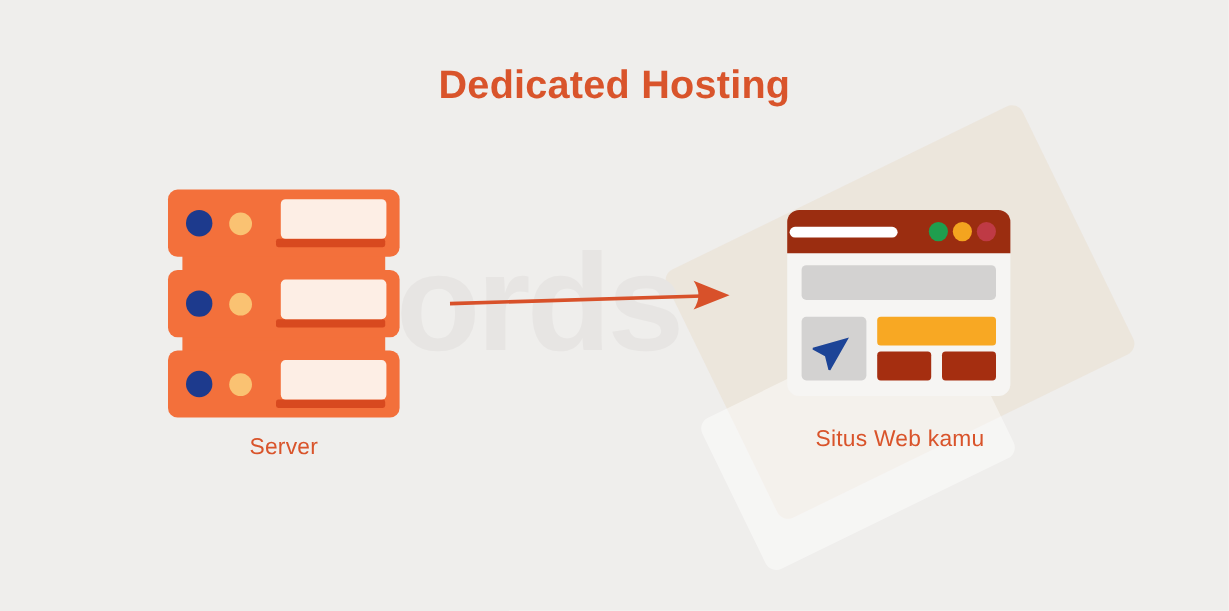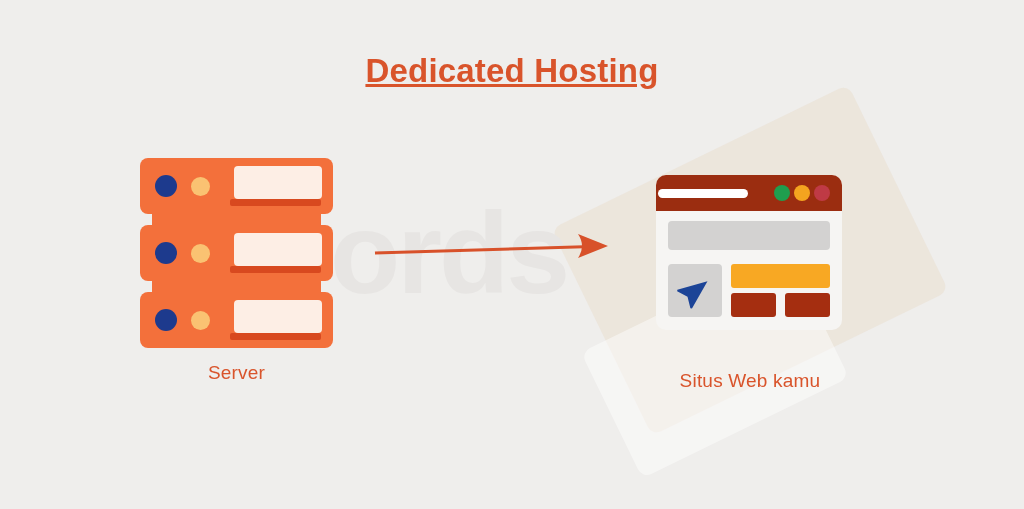--- a/index.html
+++ b/index.html
@@ -6,21 +6,20 @@
   body{font-family:"Liberation Sans", sans-serif;}
   .canvas{
     position:relative;width:1024px;height:509px;overflow:hidden;
     background:var(--background,#efeeec);
   }
   
   .page-title{
     position:absolute;left:0;top:52px;width:100%;text-align:center;
     font-size:33px;font-weight:700;letter-spacing:.2px;
     color:var(--accent-orange,#d9542b);
-    text-decoration:underline;
   }
   
   .bg-shape-1{
     position:absolute;left:585px;top:145px;width:330px;height:230px;
     background:rgba(233,220,201,.45);border-radius:10px;
     transform:rotate(-26deg);z-index:0;
   }
   .bg-shape-2{
     position:absolute;left:600px;top:295px;width:230px;height:140px;
     background:rgba(255,255,255,.45);border-radius:10px;
@@ -102,21 +101,21 @@
     background:var(--browser-red,#a52e10);
   }
   .block-red.b1{left:75px;}
   .block-red.b2{left:129px;}
   
   .node-label{
     position:absolute;text-align:center;font-size:19px;
     color:var(--accent-orange,#d9542b);letter-spacing:.2px;
   }
   .server-label{left:140px;top:362px;width:193px;}
-  .website-label{left:630px;top:370px;width:240px;}
+  .website-label{left:630px;top:356px;width:240px;}
 </style>
 </head>
 <body>
 
 <div class="canvas">
 
   <div class="bg-shape-1"></div>
   <div class="bg-shape-2"></div>
   <div class="watermark">ords</div>
 

